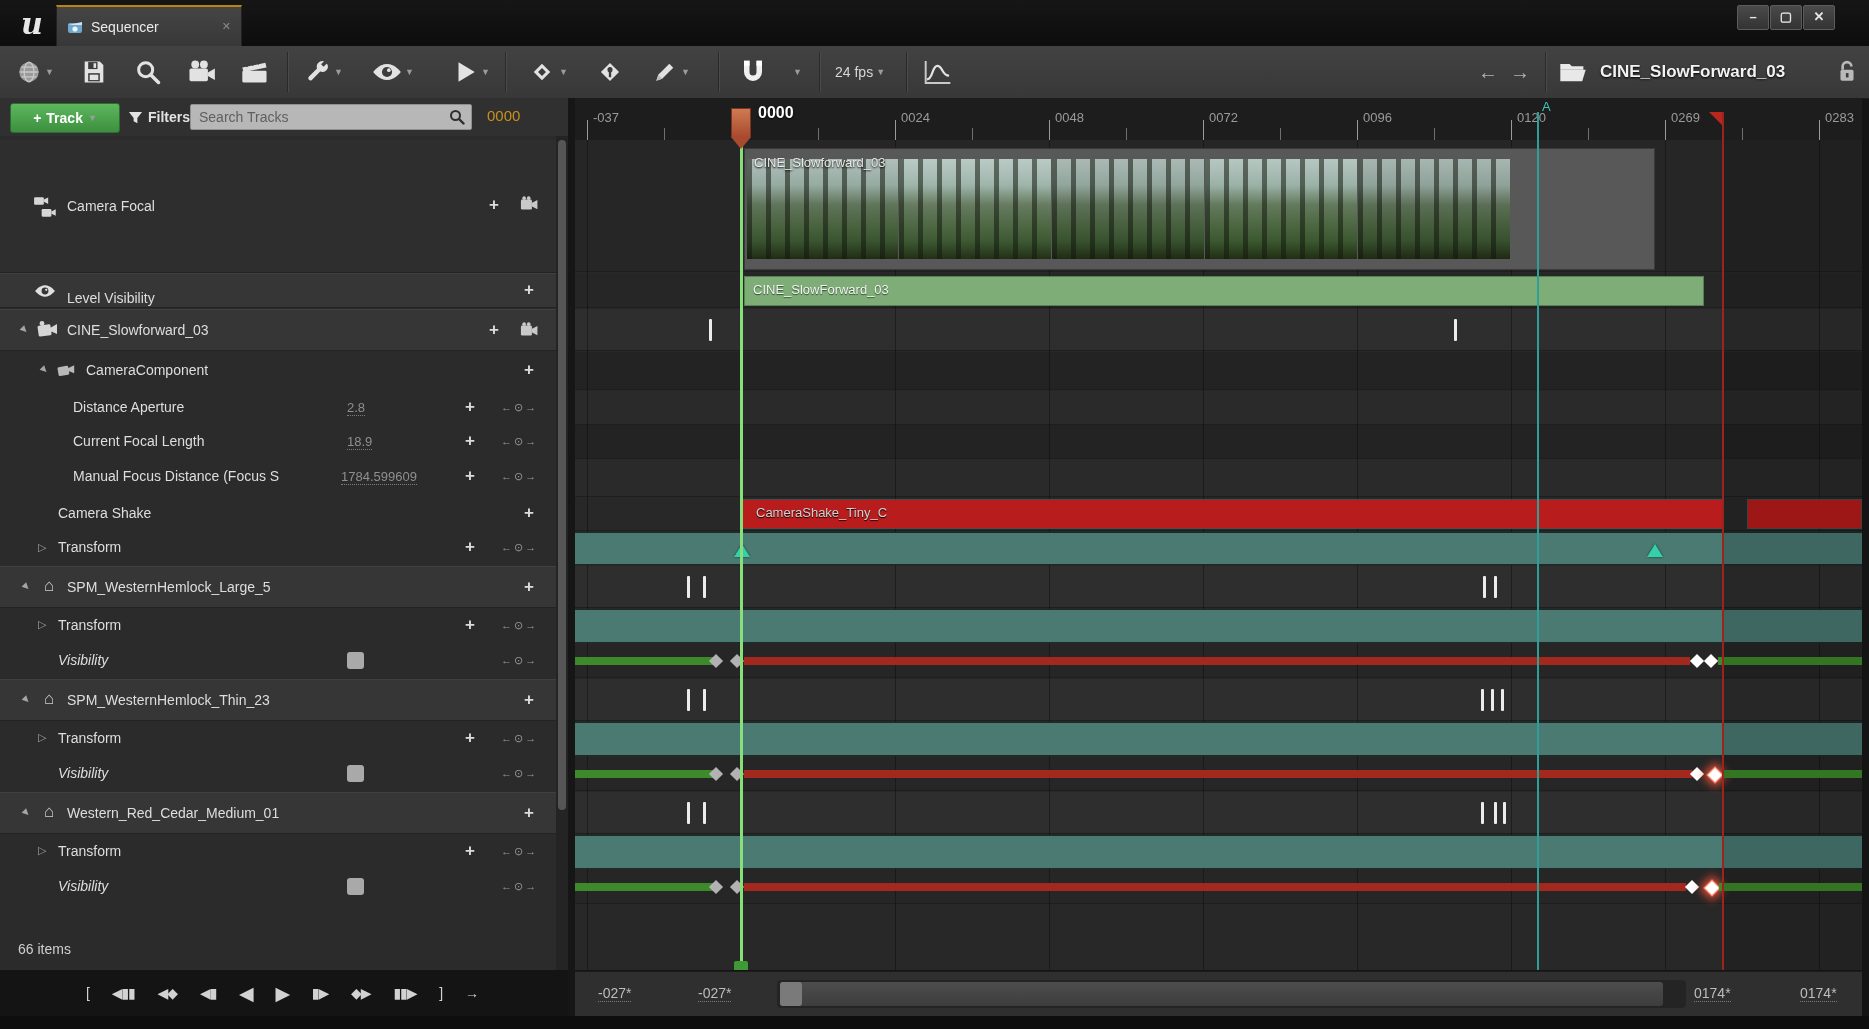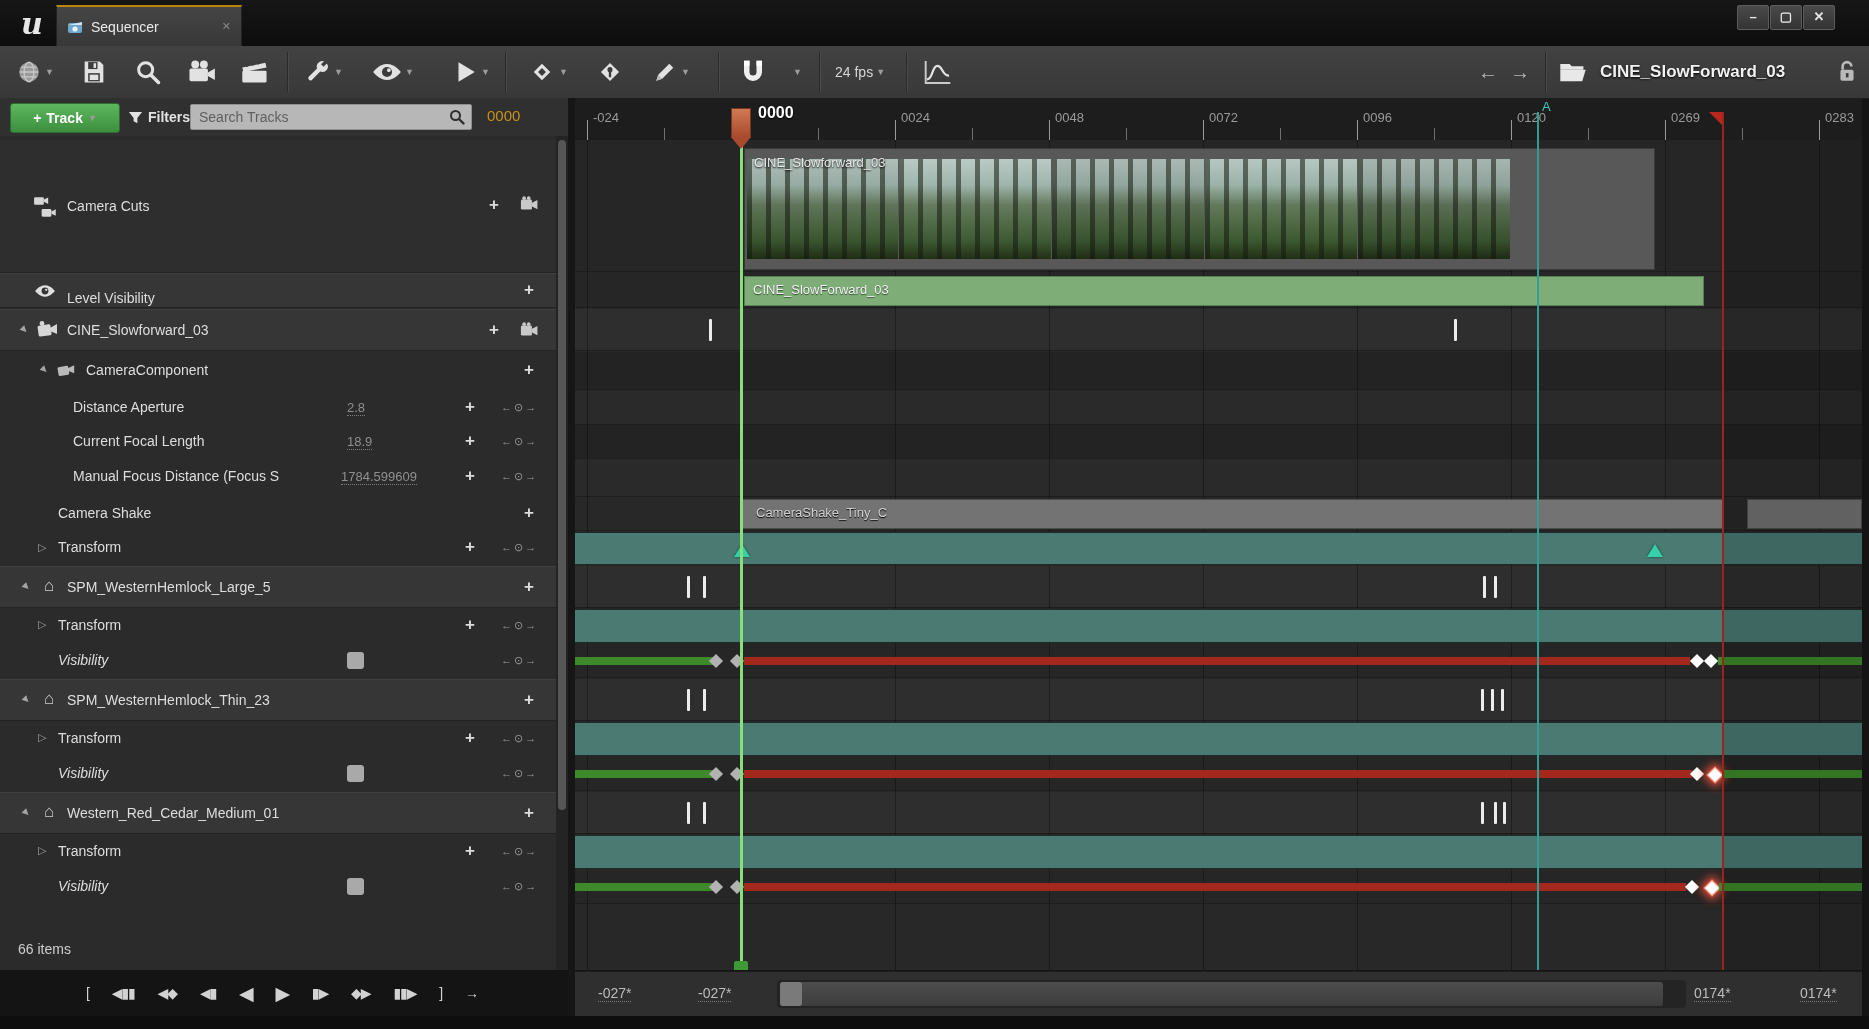--- a/index.html
+++ b/index.html
@@ -66,21 +66,21 @@
   .lane{position:absolute;left:0;width:1287px;box-sizing:border-box;border-bottom:1px solid #1e1e1e;}
   .grid{position:absolute;top:0;width:1px;height:830px;background:rgba(0,0,0,0.33);}
   .film-sec{position:absolute;background:#585858;border:1px solid #3a3a3a;}
   .thumb{position:absolute;top:10px;height:100px;
      background:
        repeating-linear-gradient(90deg, rgba(18,24,14,.55) 0px, rgba(18,24,14,.55) 5px, rgba(255,255,255,0) 5px, rgba(255,255,255,0) 19px),
        linear-gradient(180deg,#b0bfba 0%,#96aba2 26%,#60745a 46%,#4a6340 66%,#3a5430 82%,#202c15 100%);}
   .film-label{position:absolute;left:9px;top:6px;font-size:13px;color:#e8e8e8;text-shadow:0 1px 2px #000;}
   .level-bar{position:absolute;background:#7fad78;border:1px solid #567f52;box-sizing:border-box;}
   .level-label{position:absolute;left:8px;top:5px;font-size:13px;color:#f4f4f4;text-shadow:0 1px 1px #2e4a2c;}
-  .shake-bar{position:absolute;background:#737373;border:1px solid #4c4c4c;box-sizing:border-box;}
+  .shake-bar{position:absolute;background:#b91c1c;border:1px solid #4c4c4c;box-sizing:border-box;}
   .shake-label{position:absolute;left:13px;top:5px;font-size:13px;color:#d2d2d2;text-shadow:0 1px 1px #000;}
   .teal{position:absolute;background:#4b7a72;border-top:1px solid #1d2b28;border-bottom:1px solid #1d2b28;box-sizing:border-box;}
   .ktick{position:absolute;width:3px;height:22px;background:#ececec;border-radius:1px;}
   .kdiam{position:absolute;width:10px;height:10px;transform:rotate(45deg);}
   .kdiam.gray{background:#b2b2b2;}
   .kdiam.white{background:#fff;}
   .kdiam.sel{background:#fff;border:1px solid #ff7a5e;box-shadow:0 0 8px 3px rgba(255,80,55,.85);}
   .vline-seg{position:absolute;height:8px;}
   .ktri{position:absolute;width:0;height:0;border-left:8px solid transparent;border-right:8px solid transparent;
         border-bottom:13px solid #35cfa9;filter:drop-shadow(0 0 1px #0d3a30);}
@@ -293,21 +293,21 @@
 
   <div class="abs orow" style="top:140px;height:133px;background:#2e2e2e;border-bottom:1px solid #222;">
     <span class="abs" style="left:33px;top:55px;">
       <svg width="26" height="26" viewBox="0 0 24 24">
           <rect x="1" y="2" width="9" height="7" rx="1" fill="#d6d6d6"></rect>
           <path d="M10 4.2l4-2v6l-4-2z" fill="#d6d6d6"></path>
           <rect x="8" y="13" width="9" height="7" rx="1" fill="#d6d6d6"></rect>
           <path d="M17 15.2l4-2v6l-4-2z" fill="#d6d6d6"></path>
         </svg>
     </span>
-    <span class="rlabel" style="left:67px;top:58px;">Camera Cuts</span>
+    <span class="rlabel" style="left:67px;top:58px;">Camera Focal</span>
     <span class="plus" style="left:489px;top:58px;">+</span>
     <span class="abs" style="left:520px;top:55px;">
       <svg width="22" height="20" viewBox="0 0 24 20">
           <rect x="1" y="4" width="12" height="11" rx="1.5" fill="#c9c9c9"></rect>
           <path d="M13 7.5l6-3v10l-6-3z" fill="#c9c9c9"></path>
           <circle cx="4.5" cy="2.5" r="2" fill="#c9c9c9"></circle>
           <circle cx="9.5" cy="2.5" r="2" fill="#c9c9c9"></circle>
         </svg>
     </span>
   </div>
@@ -461,21 +461,21 @@
     <span class="tpbtn">◆▶</span>
     <span class="tpbtn">▮▮▶</span>
     <span class="tpbtn">]</span>
     <span class="tpbtn">→</span>
   </div>
 
   <div class="abs tl-divider"></div>
 
   <div class="abs ruler">
     <div class="tick-major" style="left:12px;"></div>
-    <span class="tick-label" style="left:18px;">-024</span>
+    <span class="tick-label" style="left:18px;">-037</span>
     <div class="tick-minor" style="left:89px;"></div>
     <div class="tick-major" style="left:166px;"></div>
     <div class="tick-minor" style="left:243px;"></div>
     <div class="tick-major" style="left:320px;"></div>
     <span class="tick-label" style="left:326px;">0024</span>
     <div class="tick-minor" style="left:397px;"></div>
     <div class="tick-major" style="left:474px;"></div>
     <span class="tick-label" style="left:480px;">0048</span>
     <div class="tick-minor" style="left:551px;"></div>
     <div class="tick-major" style="left:628px;"></div>

